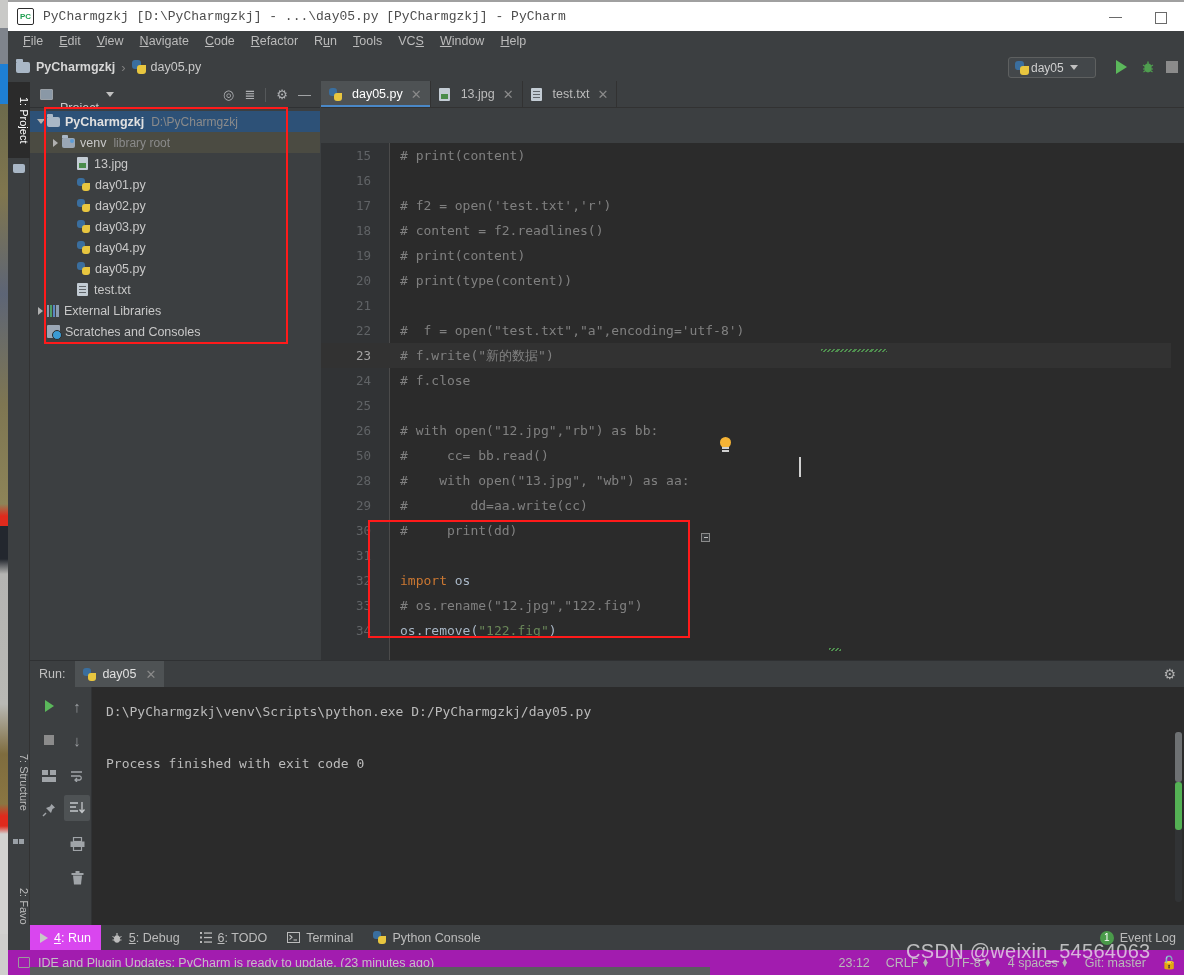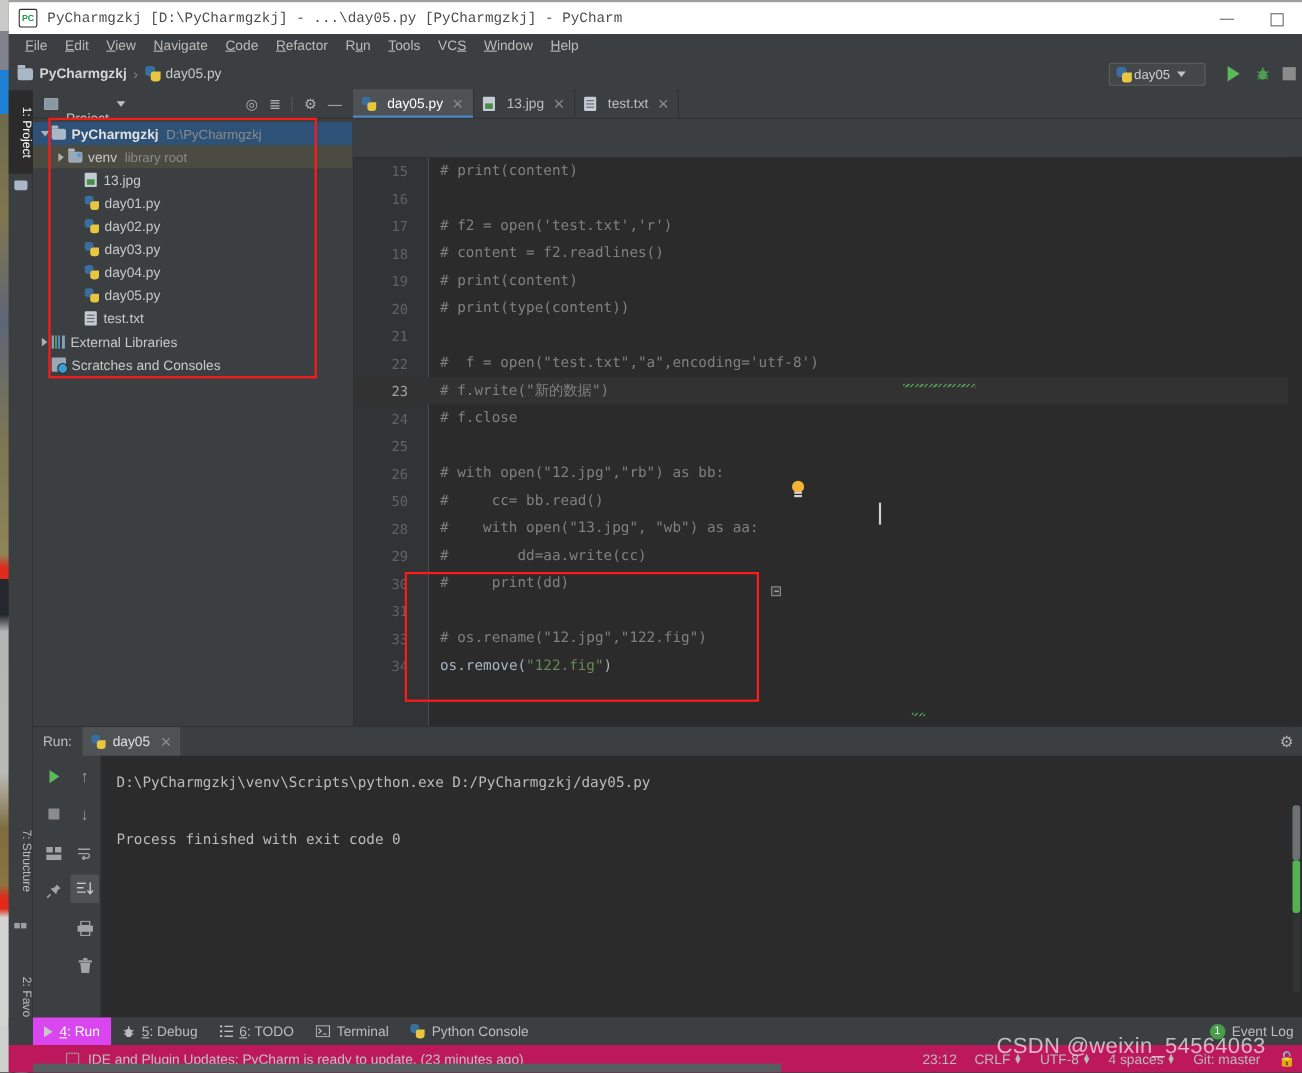--- a/index.html
+++ b/index.html
@@ -419,21 +419,21 @@
   }
   .badge {
     width: 14px; height: 14px; border-radius: 50%; background: #4a9b4a;
     color: #ffffff; font-size: 10px; display: flex;
     align-items: center; justify-content: center;
   }
 
   
   .statusbar {
     position: absolute; left: 0; top: 950px; width: 1176px; height: 25px;
-    background: #be185d; display: flex; align-items: center; padding-left: 42px;
+    background: #a21caf; display: flex; align-items: center;
   }
   .sb-icon {
     width: 12px; height: 11px; border: 1.4px solid #9a9a9a;
     margin-left: 10px; margin-right: 8px; border-radius: 1px;
   }
   .sb-text { font-size: 12.5px; color: #c0c0c0; }
   .sb-right {
     position: absolute; right: 6px; top: 0; height: 25px;
     display: flex; align-items: center; gap: 16px;
     font-size: 12.5px; color: #b9b9b9;
@@ -663,20 +663,21 @@
           <div class="cline"><span class="lnum">22</span><span class="ctext"><span class="cmt">#  f = open("test.txt","a",encoding='utf-8')</span></span></div>
           <div class="cline caretline"><span class="lnum cur">23</span><span class="ctext"><span class="cmt"># f.write("新的数据")</span></span></div>
           <div class="cline"><span class="lnum">24</span><span class="ctext"><span class="cmt"># f.close</span></span></div>
           <div class="cline"><span class="lnum">25</span><span class="ctext"></span></div>
           <div class="cline"><span class="lnum">26</span><span class="ctext"><span class="cmt"># with open("12.jpg","rb") as bb:</span></span></div>
           <div class="cline"><span class="lnum">50</span><span class="ctext"><span class="cmt">#     cc= bb.read()</span></span></div>
           <div class="cline"><span class="lnum">28</span><span class="ctext"><span class="cmt">#    with open("13.jpg", "wb") as aa:</span></span></div>
           <div class="cline"><span class="lnum">29</span><span class="ctext"><span class="cmt">#        dd=aa.write(cc)</span></span></div>
           <div class="cline"><span class="lnum">30</span><span class="ctext"><span class="cmt">#     print(dd)</span></span></div>
           <div class="cline"><span class="lnum">31</span><span class="ctext"></span></div>
+          <div class="cline"><span class="lnum">32</span><span class="ctext"><span class="kw">import</span><span class="plain"> os</span></span></div>
           <div class="cline"><span class="lnum">33</span><span class="ctext"><span class="cmt"># os.rename("12.jpg","122.fig")</span></span></div>
           <div class="cline"><span class="lnum">34</span><span class="ctext"><span class="plain"><span class="plain">os</span><span class="plain">.</span><span class="plain">remove</span>(<span class="str">"122.fig"</span>)</span></span></div>
         </div>
       <div class="fold-marker" style="top:390px;"></div>
       <div class="bulb">
         <div class="bulb-top"></div>
           <div class="bulb-base"></div>
       </div>
       <div class="caret-bar"></div>
       <div class="wavy" style="left:500px; top:206px; width:66px;"></div>

